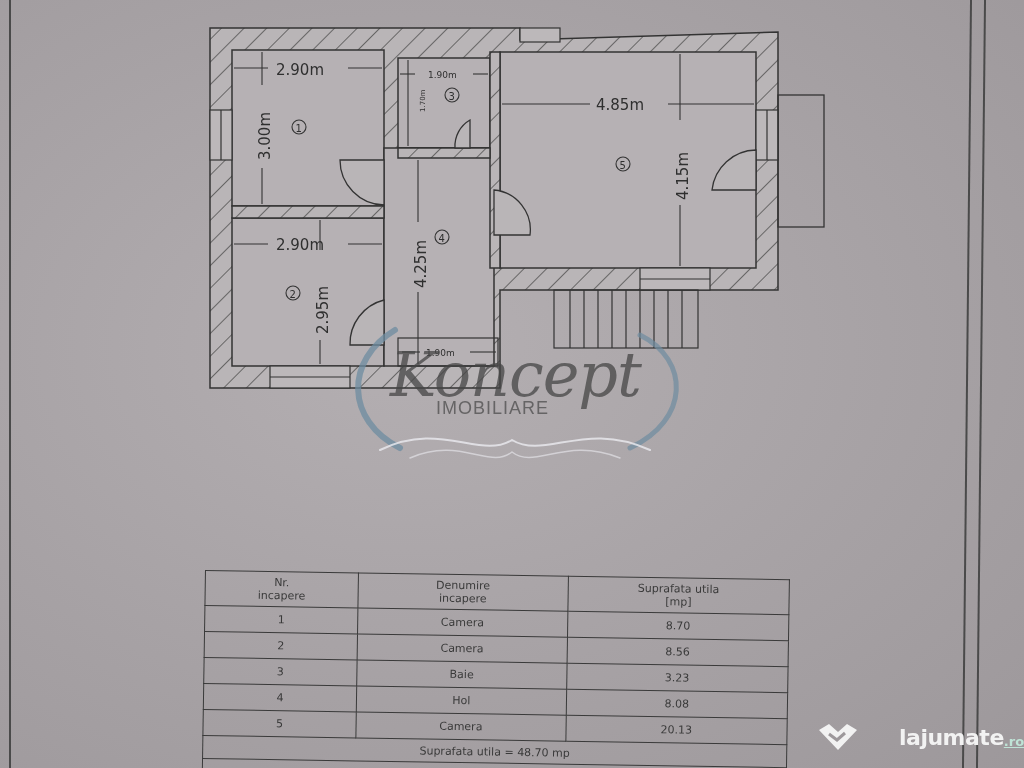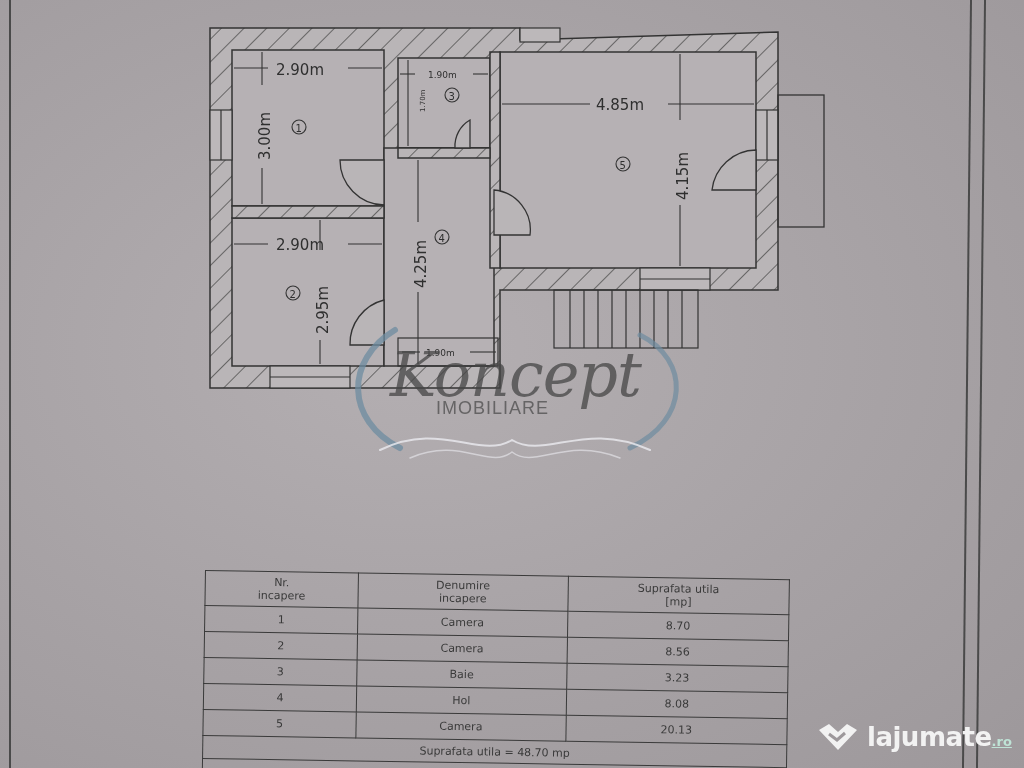--- a/index.html
+++ b/index.html
@@ -28,21 +28,21 @@
     transform: rotate(0.9deg); transform-origin: left top;
   }
   table { border-collapse: collapse; width: 585px; font-family: "DejaVu Sans", sans-serif; font-size: 11px; color: #3a3a3a; }
   td, th { border: 1.5px solid #3a3a3a; text-align: center; padding: 0; height: 25px; font-weight: normal; }
   th { height: 34px; line-height: 13px; }
   .col1 { width: 153px; } .col2 { width: 210px; } .col3 { width: 222px; }
   .total-row td { height: 22px; }
   .logo {
     position: absolute; left: 815px; top: 722px; display: flex; align-items: center; gap: 6px;
   }
-  .logo-text { font-family: "DejaVu Sans", sans-serif; font-weight: bold; font-size: 26px; color: #f2f2f2; letter-spacing: -0.5px; }
+  .logo-text { font-family: "DejaVu Sans", sans-serif; font-weight: bold; font-size: 22px; color: #f2f2f2; letter-spacing: -0.5px; margin-left: 32px; }
   .logo-tld { font-family: "DejaVu Sans", sans-serif; font-weight: bold; font-size: 13px; color: #bfe3d6; margin-left: -6px; margin-top: 8px; text-decoration: underline; }
 </style>
 </head>
 <body>
 
 <div class="frame-line" style="left:9px;top:0;width:2px;height:768px;"></div>
 <div class="frame-line" style="left:966px;top:0;width:2px;height:768px;transform:rotate(0.6deg);"></div>
 <div class="frame-line" style="left:980px;top:0;width:2px;height:768px;transform:rotate(0.6deg);"></div>
 
 <svg id="plan" viewBox="0 0 1024 560" xmlns="http://www.w3.org/2000/svg">

